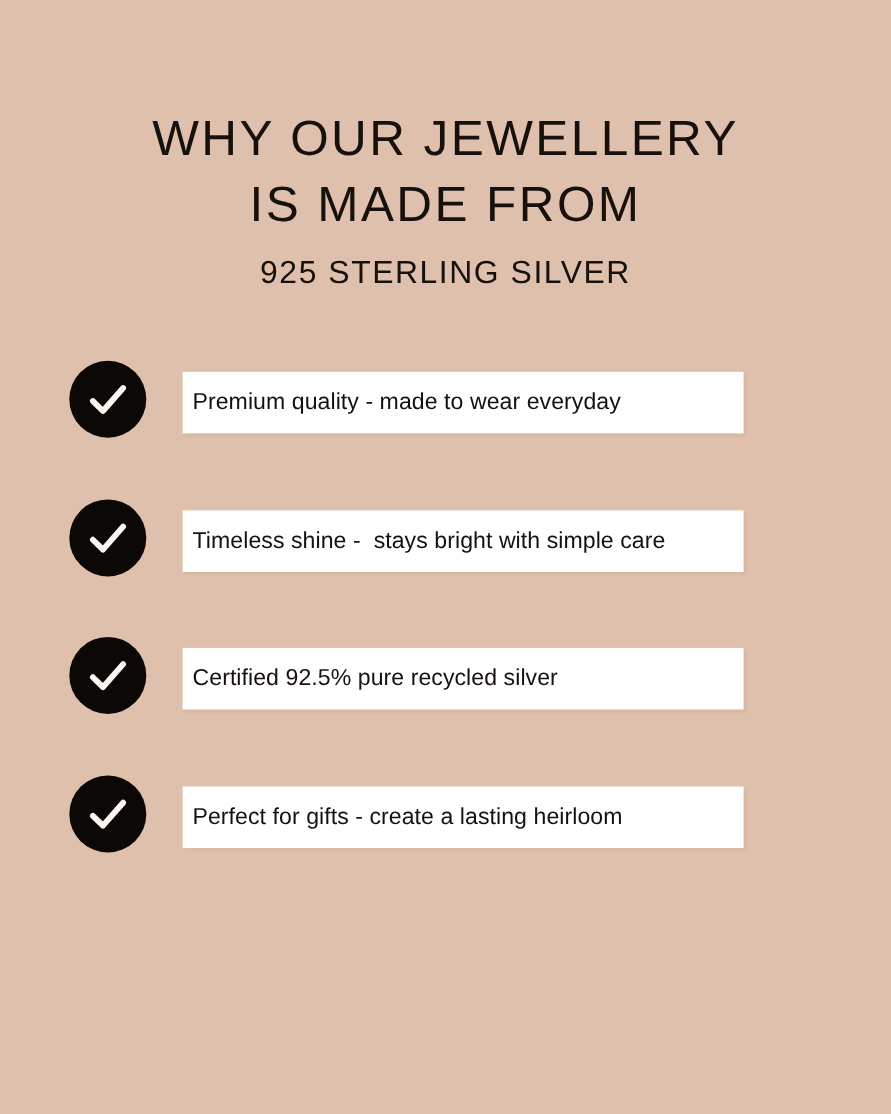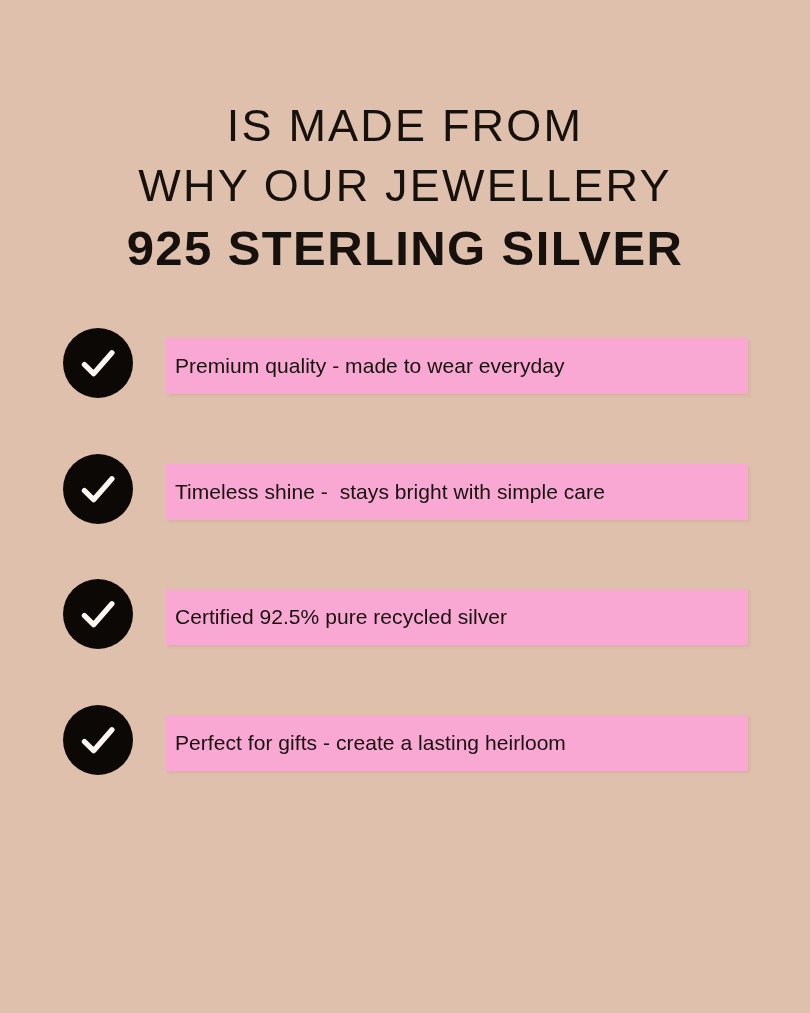--- a/index.html
+++ b/index.html
@@ -38,23 +38,23 @@
     text-transform: uppercase;
     white-space: nowrap;
   }
   .headline-line.light {
     font-size: 45px;
     line-height: 60px;
     font-weight: 400;
     letter-spacing: 2.2px;
   }
   .headline-line.bold {
-    font-size: 49px;
+    font-size: 29px;
     line-height: 60px;
-    font-weight: 700;
+    font-weight: 400;
     letter-spacing: 1.4px;
     margin-top: 2px;
   }
 
   
   .features {
     position: absolute;
     top: 328px;
     left: 0;
     width: 810px;
@@ -91,23 +91,23 @@
     stroke: #fdf6f1;
     stroke-width: 2.9;
     stroke-linecap: round;
     stroke-linejoin: round;
   }
 
   .feature-bar {
     position: absolute;
     left: 166px;
     top: 10px;
-    width: 582px;
+    width: 510px;
     height: 56px;
-    background: #f9a8d4;
+    background: #ffffff;
     box-shadow: 2px 2px 3px rgba(120, 80, 60, 0.10);
     display: flex;
     align-items: center;
     box-sizing: border-box;
     padding: 0 10px 0 9px;
   }
   .feature-text {
     font-size: 21px;
     line-height: 26px;
     font-weight: 400;
@@ -115,22 +115,22 @@
     letter-spacing: 0.05px;
     white-space: pre;
   }
 </style>
 </head>
 <body>
 
 <div class="poster">
 
   <div class="headline">
+    <span class="headline-line light">WHY OUR JEWELLERY</span>
     <span class="headline-line light">IS MADE FROM</span>
-    <span class="headline-line light">WHY OUR JEWELLERY</span>
     <span class="headline-line bold">925 STERLING SILVER</span>
   </div>
 
   <div class="features">
 
     <div class="feature-row">
       <div class="check-badge">
         <svg viewBox="0 0 24 24" aria-hidden="true">
             <path d="M4.6 12.9 L9.6 17.8 L19.6 6.4"></path>
           </svg>

